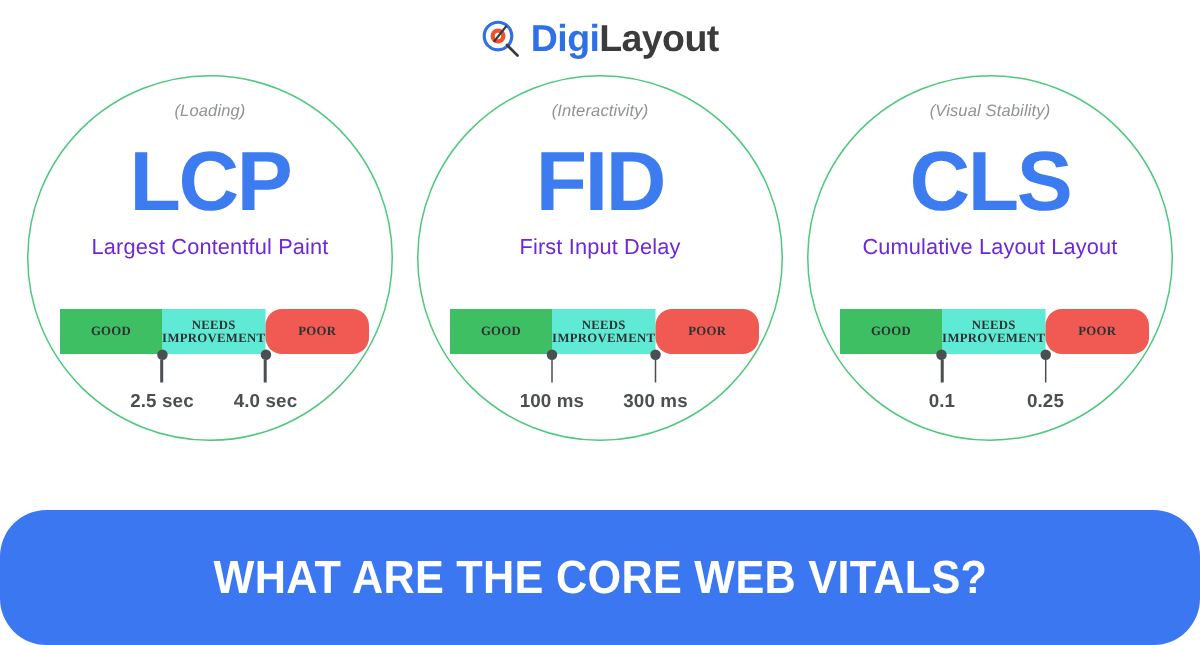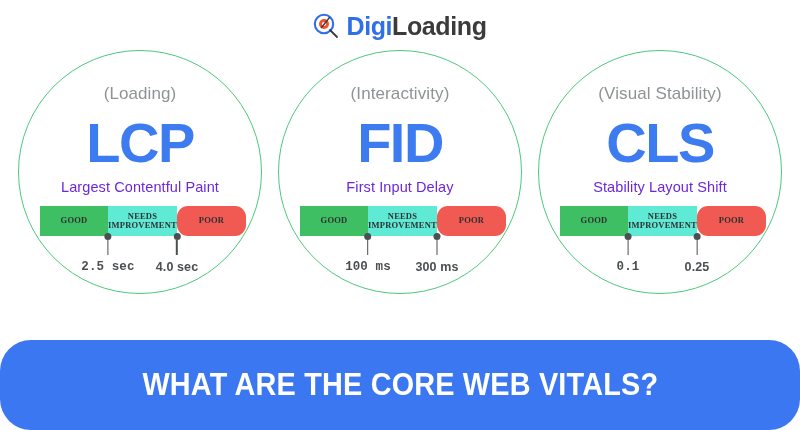--- a/index.html
+++ b/index.html
@@ -70,22 +70,23 @@
 
   .vital-inner {
     position: absolute;
     inset: 0;
     display: flex;
     flex-direction: column;
     align-items: center;
   }
 
   .vital-category {
-    margin-top: 35px;
-    font-size: 17px;
+    margin-top: 19px;
+    font-size: 11px;
+    font-style: italic;
     color: #8e9396;
     letter-spacing: 0.1px;
     line-height: 1;
   }
 
   .vital-acronym {
     margin-top: 12px;
     font-size: 56px;
     font-weight: bold;
     color: #3d7bf0;
@@ -158,21 +159,21 @@
     background: #4a4f52;
   }
   .tick-label {
     margin-top: 5px;
     font-size: 12.5px;
     font-weight: bold;
     color: #4a4f52;
     white-space: nowrap;
     letter-spacing: 0.1px;
   }
-  .tick-a { left: 33%; font-family: Liberation Mono, monospace; }
+  .tick-a { left: 33%; }
   .tick-b { left: 66.5%; }
 
   
   .banner {
     position: absolute;
     left: 0;
     top: 340px;
     width: 800px;
     height: 90px;
     background: #3b77f0;
@@ -197,21 +198,21 @@
   <span class="brand-icon">
     <svg viewBox="0 0 26 26" width="26" height="26" aria-hidden="true">
       <circle cx="11" cy="11" r="9.2" fill="none" stroke="#2f6fe8" stroke-width="2.1"></circle>
       <circle cx="11" cy="11" r="5" fill="#f2512c"></circle>
       <circle cx="11" cy="11" r="2.1" fill="#ffffff"></circle>
       <line x1="17" y1="17" x2="24" y2="24" stroke="#3b3b3b" stroke-width="1.8" stroke-linecap="round"></line>
       <line x1="16.5" y1="4.5" x2="8.5" y2="14.5" stroke="#3b3b3b" stroke-width="1.4" stroke-linecap="round"></line>
     </svg>
   </span>
   <span class="brand-name">
-    <span class="b-digi">Digi</span><span class="b-segment">Loading</span>
+    <span class="b-digi">Digi</span><span class="b-segment">Layout</span>
   </span>
 </div>
 
 <div class="vitals">
 
   <div class="vital vital-1">
     <div class="vital-ring"></div>
     <div class="vital-inner">
       <div class="vital-category">(Loading)</div>
       <div class="vital-acronym">LCP</div>
@@ -264,21 +265,21 @@
         </div>
       </div>
     </div>
   </div>
 
   <div class="vital vital-3">
     <div class="vital-ring"></div>
     <div class="vital-inner">
       <div class="vital-category">(Visual Stability)</div>
       <div class="vital-acronym">CLS</div>
-      <div class="vital-fullname">Stability Layout Shift</div>
+      <div class="vital-fullname">Cumulative Layout Layout</div>
     </div>
     <div class="bar-wrap">
       <div class="bar">
         <div class="seg seg-good">GOOD</div>
         <div class="seg seg-needs">NEEDS IMPROVEMENT</div>
         <div class="seg seg-poor">POOR</div>
       </div>
       <div class="ticks">
         <div class="tick tick-a">
           <div class="tick-dot"></div>

